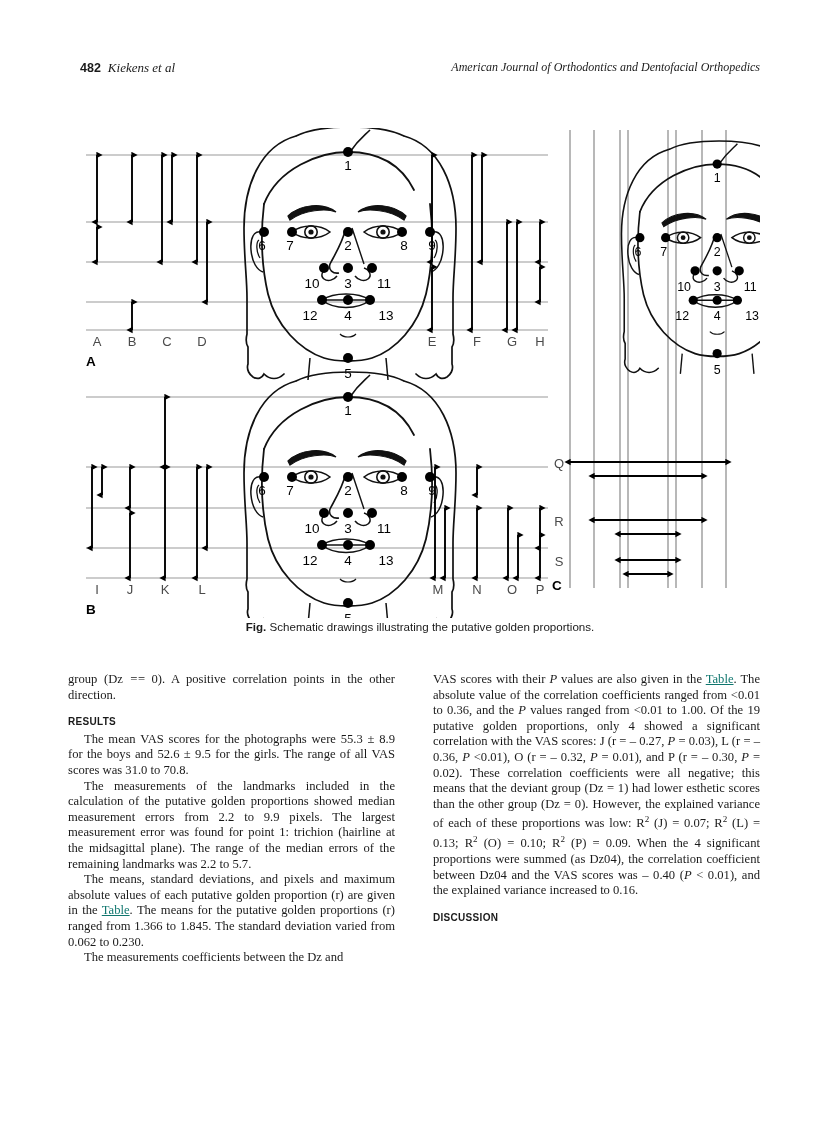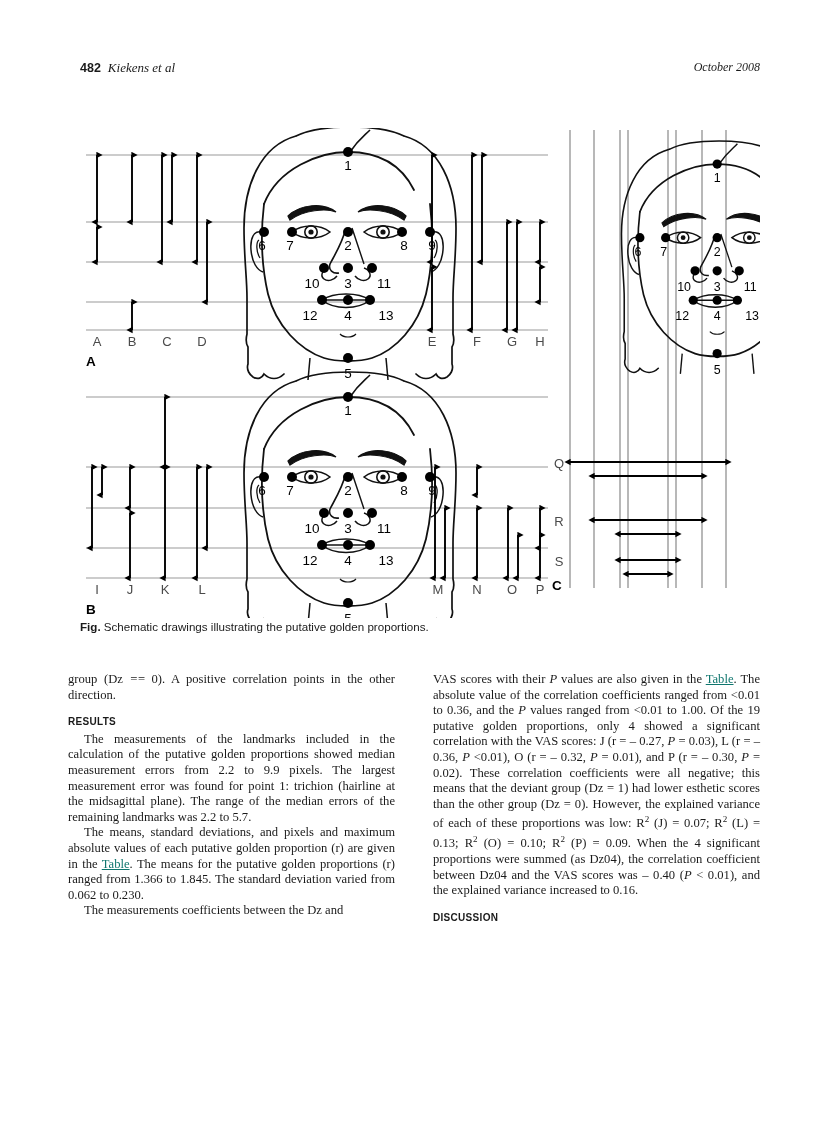--- a/index.html
+++ b/index.html
@@ -17,21 +17,21 @@
   .rh-left{position:absolute;left:0;top:0;font-size:12.5px;font-family:"Liberation Serif",serif;}
   .rh-pageno{font-weight:bold;font-style:normal;font-family:"Liberation Sans",sans-serif;font-size:12.5px;}
   .rh-authors{font-style:italic;margin-left:7px;font-size:13px;}
   .rh-right{position:absolute;right:0;top:0;text-align:right;font-style:italic;font-size:12px;line-height:15.5px;}
 
   
   .figure{position:absolute;left:80px;top:128px;width:680px;height:490px;}
   .figwrap{position:absolute;left:0;top:0;width:680px;height:490px;}
   .figcaption{
     position:absolute;left:80px;top:620px;width:680px;
-    text-align:left;font-family:"Liberation Sans",sans-serif;font-size:11.6px;
+    text-align:center;font-family:"Liberation Sans",sans-serif;font-size:11.6px;
   }
   .figcaption b{font-weight:bold;}
 
   
   .col{
     position:absolute;top:672px;width:327px;
     font-size:12.6px;line-height:15.6px;text-align:justify;
     font-family:"Liberation Serif",serif;
   }
   .col-left{left:68px;}
@@ -50,21 +50,21 @@
 </head>
 <body>
 
 <div class="page">
 
   <div class="runhead">
     <div class="rh-left">
       <span class="rh-pageno">482</span><span class="rh-authors">Kiekens et al</span>
     </div>
     <div class="rh-right">
-      <div>October 2008</div>
+      <div>American Journal of Orthodontics and Dentofacial Orthopedics</div>
     </div>
   </div>
 
   <div class="figure">
     <svg class="figwrap" viewBox="0 0 680 490" width="680" height="490">
       <defs>
         <marker id="ahU" markerWidth="7" markerHeight="7" refX="3.2" refY="5.6" orient="auto" markerUnits="userSpaceOnUse">
           <path d="M3.2,0 L6.4,6.2 L0,6.2 Z" fill="#000"></path>
         </marker>
         <marker id="ahD" markerWidth="7" markerHeight="7" refX="3.2" refY="0.6" orient="auto" markerUnits="userSpaceOnUse">
@@ -326,20 +326,21 @@
   <div class="figcaption">
     <b>Fig.</b>
     <span>Schematic drawings illustrating the putative golden proportions.</span>
   </div>
 
   <div class="col col-left">
     <p class="noindent"><span>group (Dz </span><i>=</i><span>= 0). A positive correlation points in the other direction.</span></p>
 
     <h2>RESULTS</h2>
 
+    <p>The mean VAS scores for the photographs were 55.3 ± 8.9 for the boys and 52.6 ± 9.5 for the girls. The range of all VAS scores was 31.0 to 70.8.</p>
     <p>The measurements of the landmarks included in the calculation of the putative golden proportions showed median measurement errors from 2.2 to 9.9 pixels. The largest measurement error was found for point 1: trichion (hairline at the midsagittal plane). The range of the median errors of the remaining landmarks was 2.2 to 5.7.</p>
     <p><span>The means, standard deviations, and pixels and maximum absolute values of each putative golden proportion (r) are given in the </span><a class="lnk" href="#">Table</a><span>. The means for the putative golden proportions (r) ranged from 1.366 to 1.845. The standard deviation varied from 0.062 to 0.230.</span></p>
     <p>The measurements coefficients between the Dz and</p>
   </div>
 
   <div class="col col-right">
     <p class="noindent"><span>VAS scores with their </span><i>P</i><span> values are also given in the </span><a class="lnk" href="#">Table</a><span>. The absolute value of the correlation coefficients ranged from &lt;0.01 to 0.36, and the </span><i>P</i><span> values ranged from &lt;0.01 to 1.00. Of the 19 putative golden proportions, only 4 showed a significant correlation with the VAS scores: J (r = – 0.27, </span><i>P</i><span> = 0.03), L (r = – 0.36, </span><i>P</i><span> &lt;0.01), O (r = – 0.32, </span><i>P</i><span> = 0.01), and P (r = – 0.30, </span><i>P</i><span> = 0.02). These correlation coefficients were all negative; this means that the deviant group (Dz = 1) had lower esthetic scores than the other group (Dz = 0). However, the explained variance of each of these proportions was low: R</span><sup>2</sup><span> (J) = 0.07; R</span><sup>2</sup><span> (L) = 0.13; R</span><sup>2</sup><span> (O) = 0.10; R</span><sup>2</sup><span> (P) = 0.09. When the 4 significant proportions were summed (as Dz04), the correlation coefficient between Dz04 and the VAS scores was – 0.40 (</span><i>P</i><span> &lt; 0.01), and the explained variance increased to 0.16.</span></p>
 
     <h2>DISCUSSION</h2>
 

